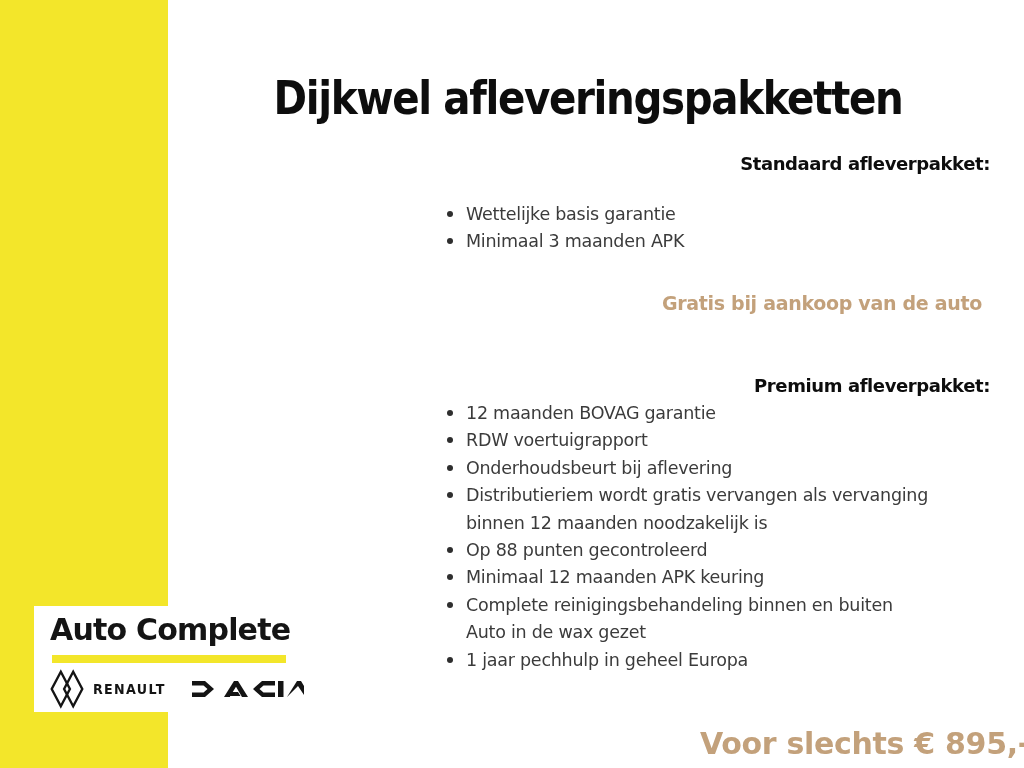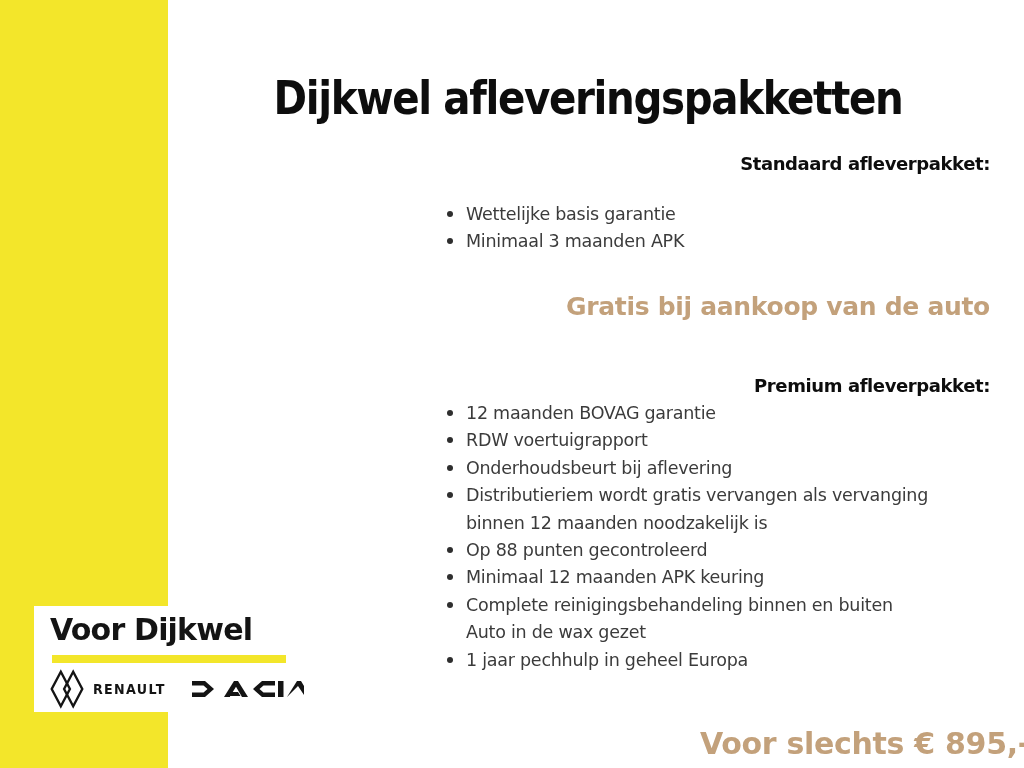--- a/index.html
+++ b/index.html
@@ -63,25 +63,25 @@
     right: 44px;
     text-align: right;
   }
   .heading-standaard { top: 138px; }
   .heading-premium  { top: 360px; }
 
   .gold-line {
     position: absolute;
     font-family: "DejaVu Sans", sans-serif;
     font-weight: bold;
-    font-size: 25px;
+    font-size: 19px;
     letter-spacing: -0.3px;
     color: #c3a17b;
     white-space: nowrap;
-    right: 44px;
+    right: 52px;
     text-align: right;
   }
   .gold-gratis { top: 292px; }
   .gold-price  { top: 726px; right: 4px; font-size: 30px; text-align: right; }
 
   
   ul.feature-list {
     position: absolute;
     left: 276px;
     margin: 0;
@@ -237,21 +237,21 @@
     <li>
       <span class="bullet-dot"></span>
       <span class="li-text">1 jaar pechhulp in geheel Europa</span>
     </li>
   </ul>
 
   <div class="gold-line gold-price">Voor slechts € 895,-</div>
 </div>
 
 <div class="logo-card">
-  <div class="logo-wordmark">Voor Dijkwel</div>
+  <div class="logo-wordmark">Auto Complete</div>
   <div class="logo-rule"></div>
 
   <div class="brand-row">
 
     <svg class="renault-mark" viewBox="0 0 40 44">
       <g fill="none" stroke="#141414" stroke-width="2.6" stroke-linejoin="miter">
         <path d="M13.2 3 L3.2 22 L13.2 41 L23.2 22 Z"></path>
         <path d="M26.8 3 L16.8 22 L26.8 41 L36.8 22 Z"></path>
       </g>
     </svg>

